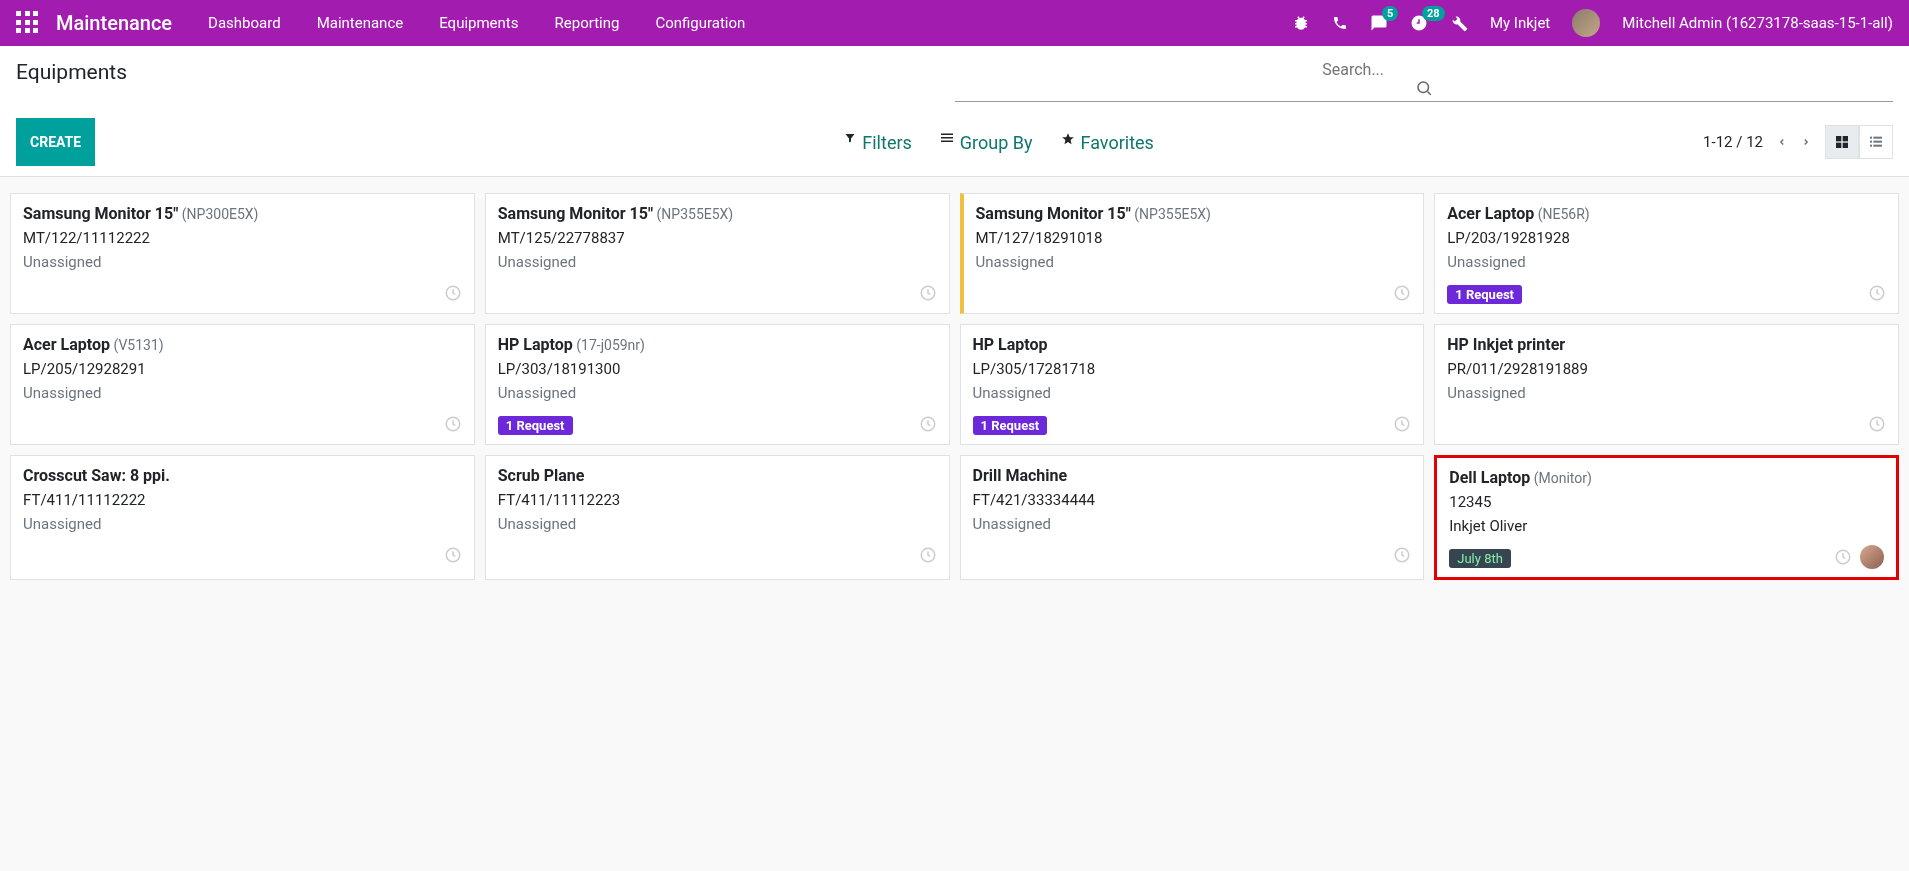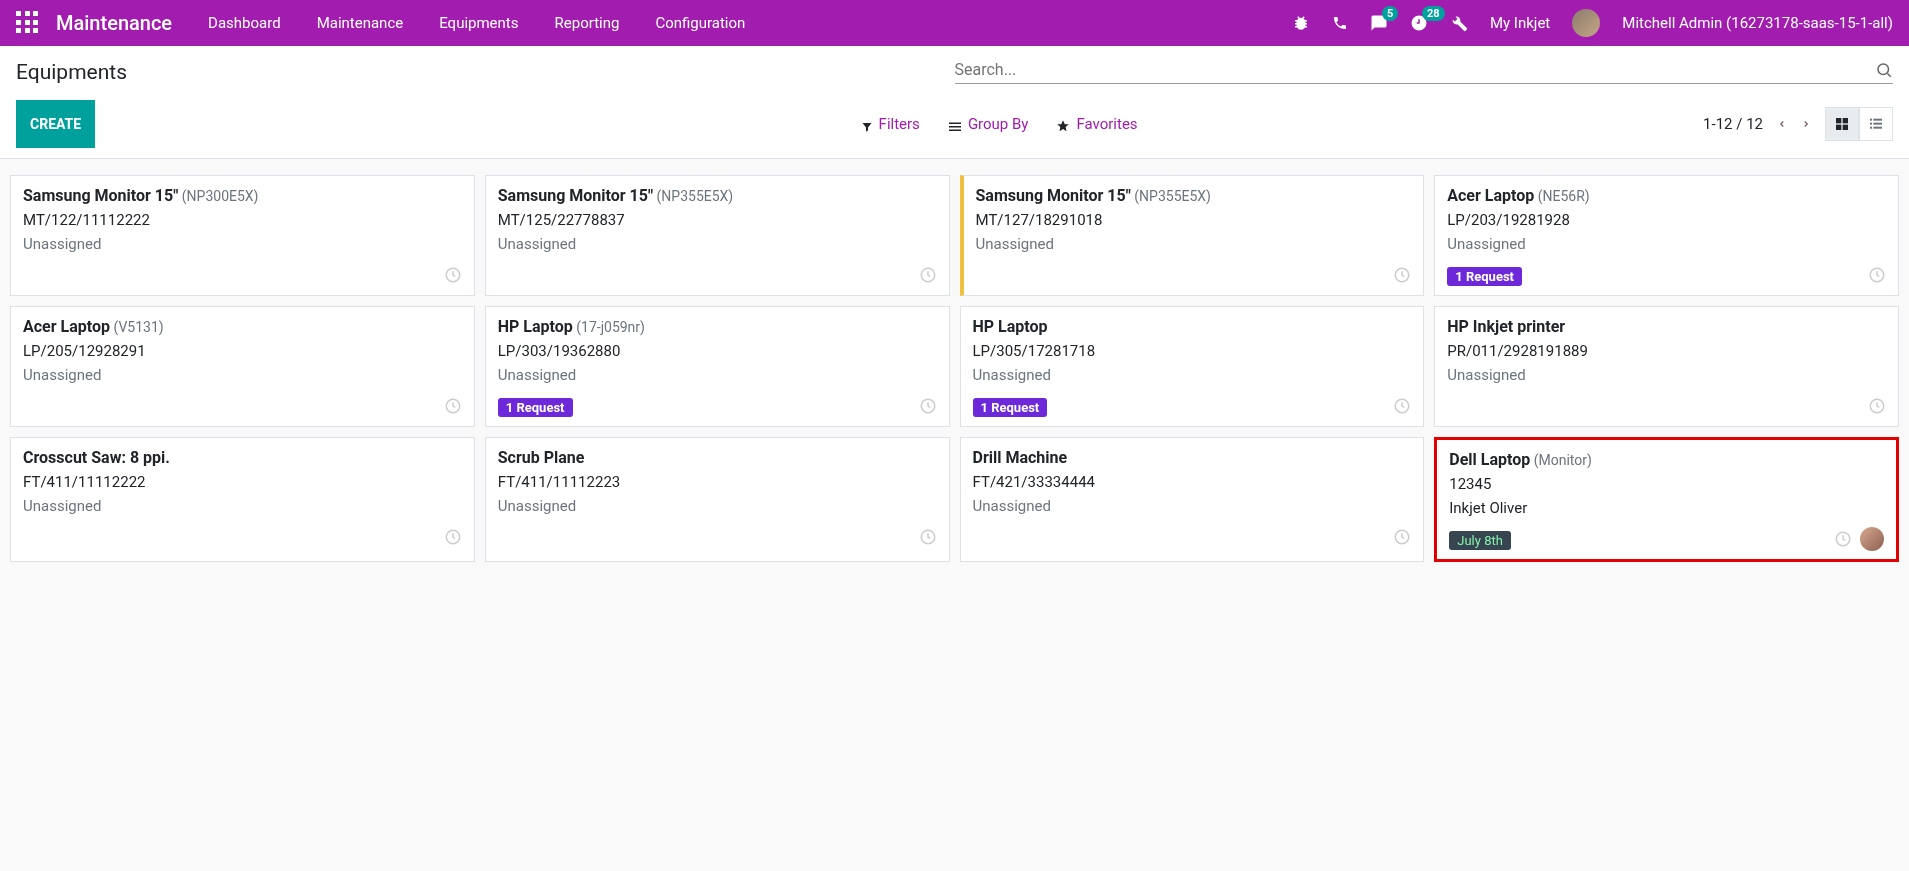--- a/index.html
+++ b/index.html
@@ -14,26 +14,26 @@
 .nav-item { font-size: 15px; color:#fff; cursor:pointer; }
 .nav-right { display:flex; align-items:center; gap: 22px; }
 .nav-icon { position:relative; cursor:pointer; display:flex; align-items:center; }
 .badge-n { position:absolute; top:-8px; left:12px; background:#00a09d; color:#fff; font-size:11px; font-weight:bold; border-radius:10px; padding:1px 5px; }
 .avatar-sm { width:28px; height:28px; border-radius:50%; background: linear-gradient(135deg,#8b7a6b,#c4a888); display:inline-block; }
 
 
 .controls { background:#fff; border-bottom:1px solid #dee2e6; padding: 14px 16px 10px 16px; }
 .ctrl-top { display:flex; justify-content:space-between; align-items:flex-start; }
 .page-title { font-size: 21px; color:#212529; }
-.search-wrap { width: 50%; display:flex; align-items:center; border-bottom:1px solid #999; padding-bottom:4px; }
+.search-wrap { width: 50%; display:flex; align-items:center; border-bottom:1px solid #999; padding-bottom:4px;flex-direction:column; }
 .search-input { flex:1; border:none; outline:none; font-size:16px; color:#666; background:transparent; }
 .ctrl-bottom { display:flex; justify-content:space-between; align-items:center; margin-top: 16px; }
 .btn-create { background:#00a09d; color:#fff; border:none; padding: 16px 14px; font-size:14px; font-weight:bold; cursor:pointer; }
 .filter-bar { display:flex; gap: 28px; margin-left: auto; margin-right: auto; transform: translateX(100px); }
-.filter-item { display:flex; align-items:flex-end; gap:6px; font-size:15px; color:#a21caf; cursor:pointer; }
+.filter-item { display:flex; align-items:flex-start; gap:6px; font-size:18px; color:#0f766e; cursor:pointer; }
 .pager-wrap { display:flex; align-items:center; gap: 14px; }
 .pager-txt { font-size:15px; color:#212529; }
 .pager-btn { color:#7c5c6c; cursor:pointer; }
 .view-switch { display:flex; gap:0; }
 .vbtn { width:34px; height:34px; border:1px solid #dee2e6; display:flex; align-items:center; justify-content:center; cursor:pointer; }
 .vbtn.active { background:#e9ecef; }
 
 
 .kanban { padding: 16px 10px; display:grid; grid-template-columns: repeat(4, 1fr); gap: 10px; }
 .card { background:#fff; border:1px solid #dee2e6; padding: 10px 12px 8px 12px; position:relative; cursor:pointer; }
@@ -264,21 +264,21 @@
             <svg width="18" height="18" viewBox="0 0 24 24" fill="none" stroke="#ccc" stroke-width="2">
               <circle cx="12" cy="12" r="9"></circle>
               <polyline points="12 7 12 12 15 14"></polyline>
             </svg>
           </span>
         </div>
       </div>
     </div>
     <div class="card">
       <div class="card-title"><span>HP Laptop</span><span class="model"> (17-j059nr)</span></div>
-      <div class="card-line">LP/303/19362880</div>
+      <div class="card-line">LP/303/18191300</div>
       <div class="card-line muted">Unassigned</div>
       <div class="card-foot">
         <div><span class="req-badge">1 Request</span></div>
         <div class="foot-right">
           <span class="clock-ico">
             <svg width="18" height="18" viewBox="0 0 24 24" fill="none" stroke="#ccc" stroke-width="2">
               <circle cx="12" cy="12" r="9"></circle>
               <polyline points="12 7 12 12 15 14"></polyline>
             </svg>
           </span>

